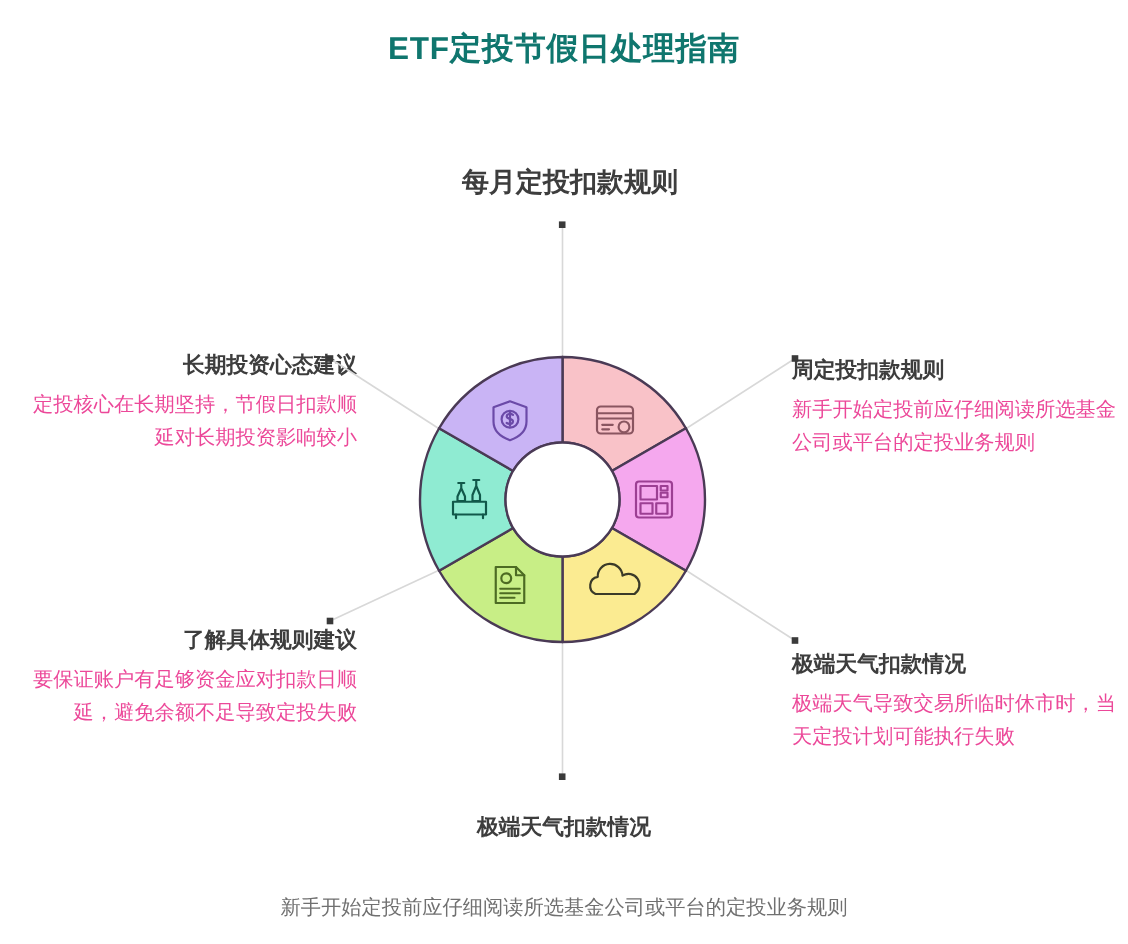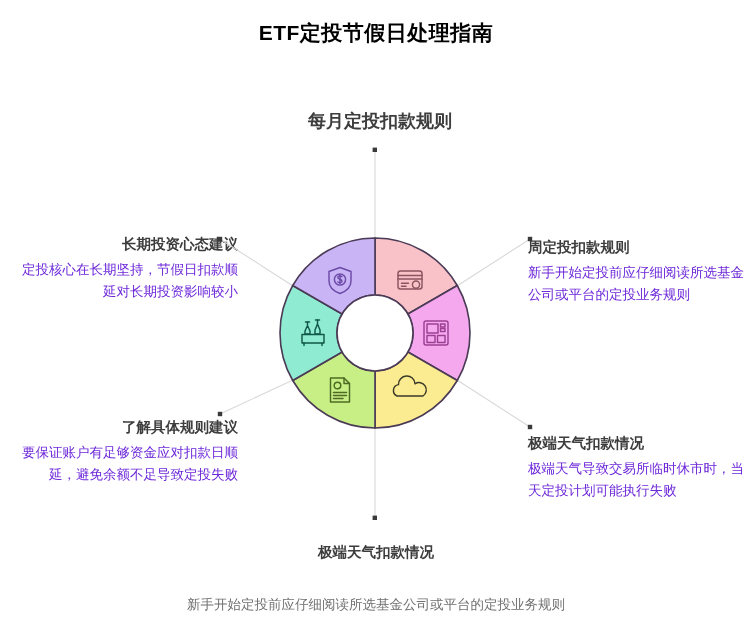--- a/index.html
+++ b/index.html
@@ -28,21 +28,21 @@
   .header {
     position: absolute;
     left: 0;
     top: 18px;
     width: 752px;
     text-align: center;
   }
   .main-title {
     font-size: 21px;
     font-weight: bold;
-    color: #000000;
+    color: #0f766e;
     letter-spacing: 0.5px;
     margin: 0;
     line-height: 1.4;
   }
   .header-sub {
     position: absolute;
     left: 196px;
     top: 64px;
     width: 360px;
     text-align: center;
@@ -94,21 +94,21 @@
   .callout .c-title {
     font-size: 14.5px;
     font-weight: bold;
     color: #3d3d3d;
     line-height: 1.5;
     margin-bottom: 3px;
   }
   .callout .c-body {
     font-size: 13.5px;
     line-height: 1.62;
-    color: #6d28d9;
+    color: #ec4899;
   }
   .callout.right { text-align: left; left: 528px; }
   .callout.left  { text-align: right; left: 22px; }
 
   #callout-left-top    { top: 215px; }
   #callout-left-bottom { top: 398px; }
   #callout-right-top    { top: 218px; }
   #callout-right-bottom { top: 414px; }
 
   

